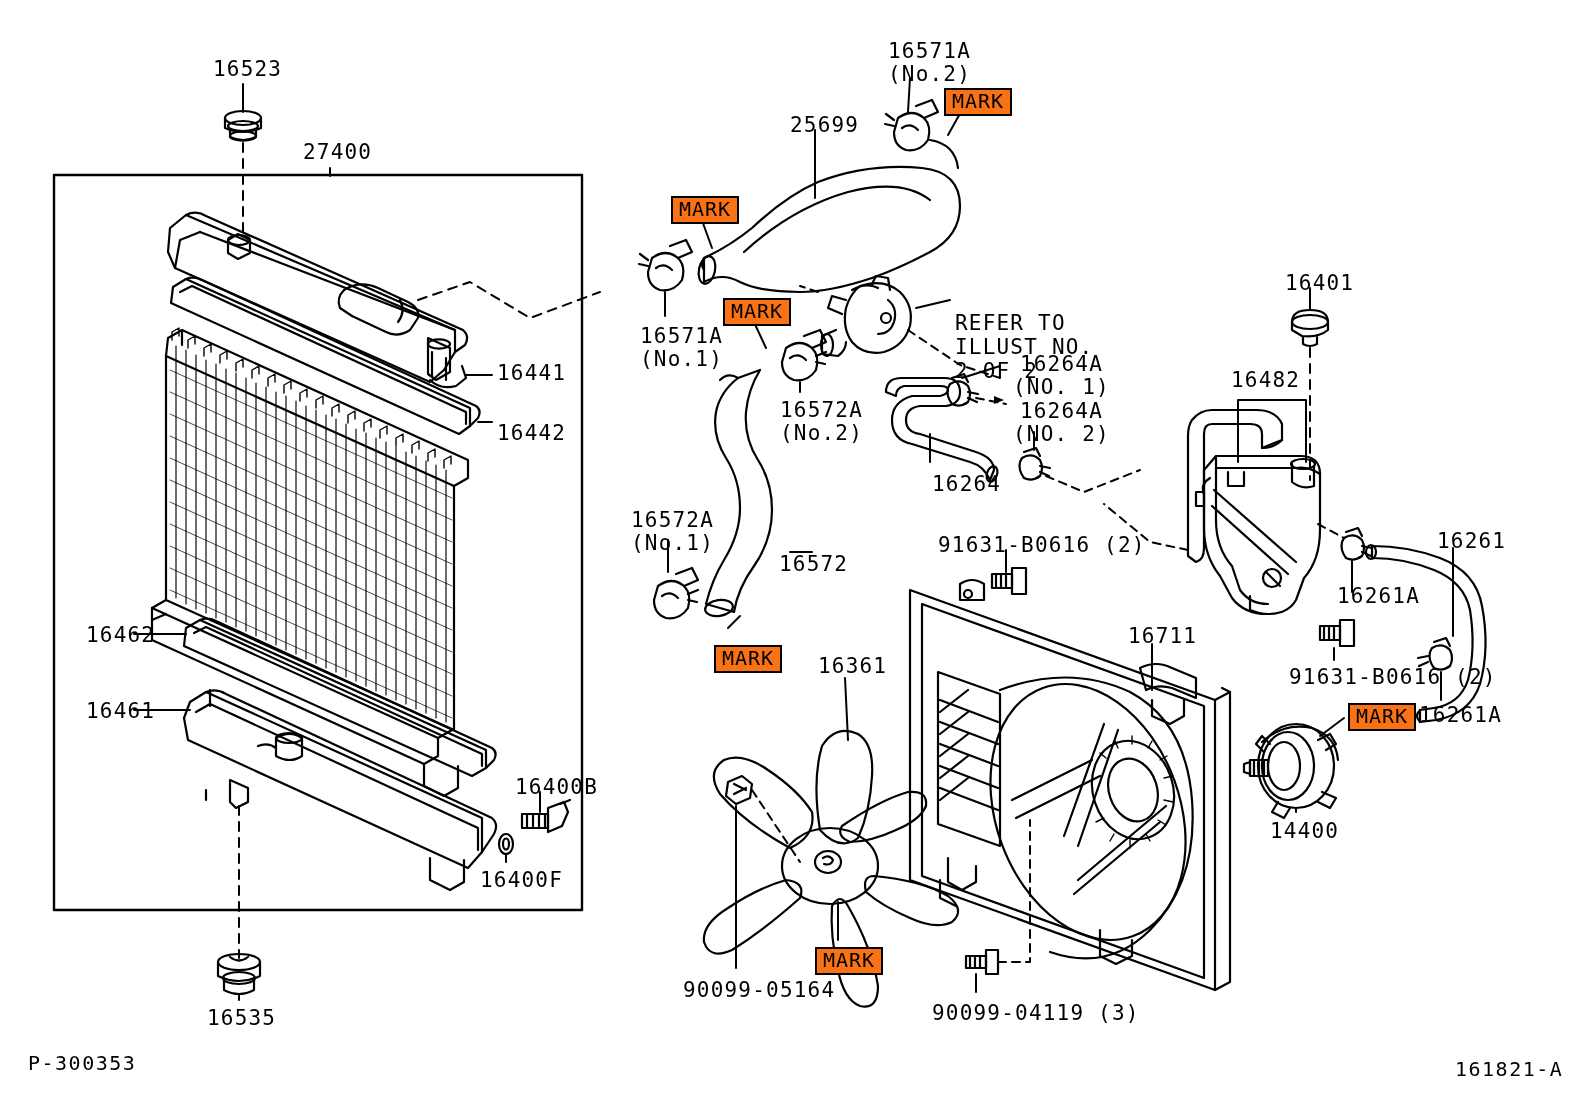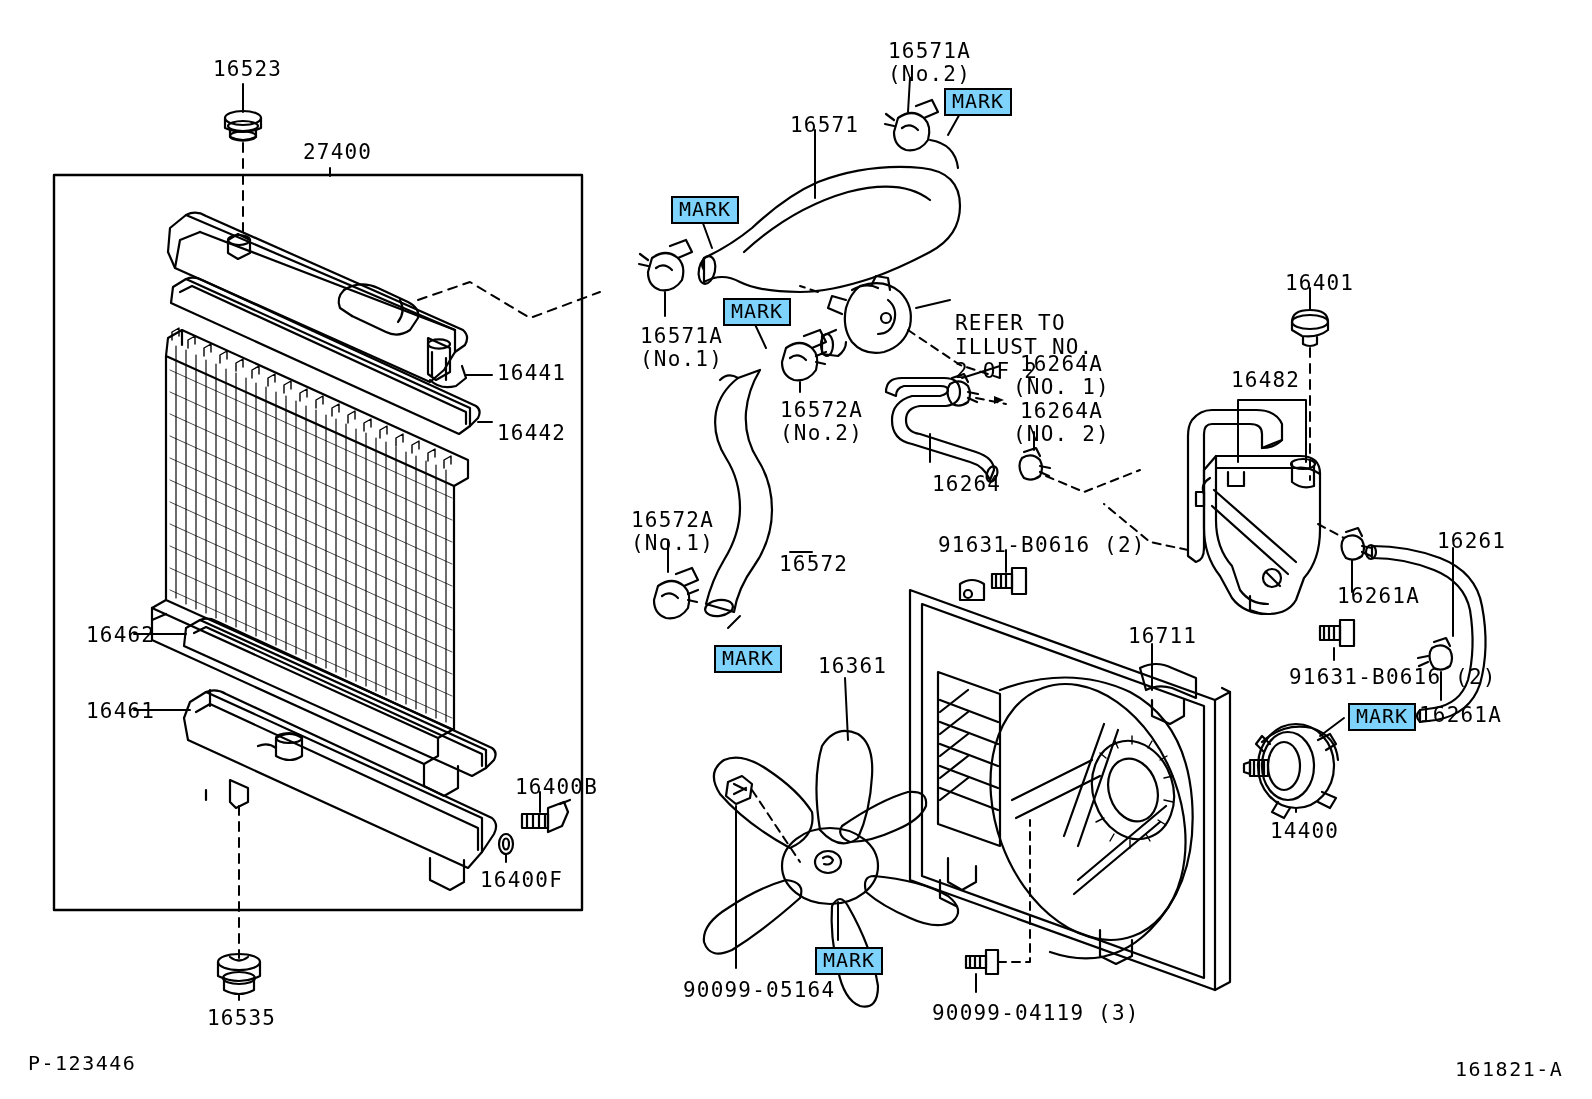--- a/index.html
+++ b/index.html
@@ -3,21 +3,21 @@
 <meta charset="utf-8">
 <style>
   html,body{margin:0;padding:0;background:#ffffff;}
   body{width:1592px;height:1099px;position:relative;overflow:hidden;
        font-family:"DejaVu Sans Mono","Liberation Mono",monospace;color:#000;}
   #stage{position:absolute;left:0;top:0;width:1291px;height:1099px;}
   svg#art{position:absolute;left:0;top:0;width:1592px;height:1099px;}
   .lbl{position:absolute;white-space:pre;font-family:"DejaVu Sans Mono","Liberation Mono",monospace;
        font-size:21px;letter-spacing:1.2px;color:#000;line-height:23px;}
   .lbl.ft{font-size:20px;letter-spacing:1.5px;}
-  .markbox{position:absolute;border:2.2px solid #000;background:#7dd3fc;
+  .markbox{position:absolute;border:2.2px solid #000;background:#f97316;
            font-family:"DejaVu Sans Mono","Liberation Mono",monospace;
            font-size:20px;letter-spacing:1px;padding:1px 6px 2px 6px;line-height:21px;}
   .ctr{text-align:center;}
 </style>
 </head>
 <body>
 
 <div id="stage">
 
 <svg id="art" viewBox="0 0 1592 1099">
@@ -472,21 +472,21 @@
 
 <div class="lbl" style="left:213px;top:58px;">16523</div>
 <div class="lbl" style="left:303px;top:141px;">27400</div>
 <div class="lbl" style="left:497px;top:362px;">16441</div>
 <div class="lbl" style="left:497px;top:422px;">16442</div>
 <div class="lbl" style="left:86px;top:624px;">16462</div>
 <div class="lbl" style="left:86px;top:700px;">16461</div>
 <div class="lbl" style="left:515px;top:776px;">16400B</div>
 <div class="lbl" style="left:480px;top:869px;">16400F</div>
 <div class="lbl" style="left:207px;top:1007px;">16535</div>
-<div class="lbl" style="left:790px;top:114px;">16571</div>
+<div class="lbl" style="left:790px;top:114px;">25699</div>
 <div class="lbl ctr" style="left:888px;top:40px;">16571A
 (No.2)</div>
 <div class="lbl ctr" style="left:640px;top:325px;">16571A
 (No.1)</div>
 <div class="lbl" style="left:779px;top:545px;margin-top:8px;">16572</div>
 <div class="lbl ctr" style="left:780px;top:399px;">16572A
 (No.2)</div>
 <div class="lbl ctr" style="left:631px;top:509px;">16572A
 (No.1)</div>
 <div class="lbl" style="left:900px;top:473px;margin-left:32px;">16264</div>
@@ -511,16 +511,16 @@
 ILLUST NO.
 2 OF 2</div>
 
 <div class="markbox" style="left:944px;top:88px;">MARK</div>
 <div class="markbox" style="left:671px;top:196px;">MARK</div>
 <div class="markbox" style="left:723px;top:298px;">MARK</div>
 <div class="markbox" style="left:714px;top:645px;">MARK</div>
 <div class="markbox" style="left:815px;top:947px;">MARK</div>
 <div class="markbox" style="left:1348px;top:703px;">MARK</div>
 
-<div class="lbl ft" style="left:28px;top:1052px;">P-123446</div>
+<div class="lbl ft" style="left:28px;top:1052px;">P-300353</div>
 <div class="lbl ft" style="left:1455px;top:1052px;margin-top:6px;">161821-A</div>
 
 </div>
 
 </body></html>

